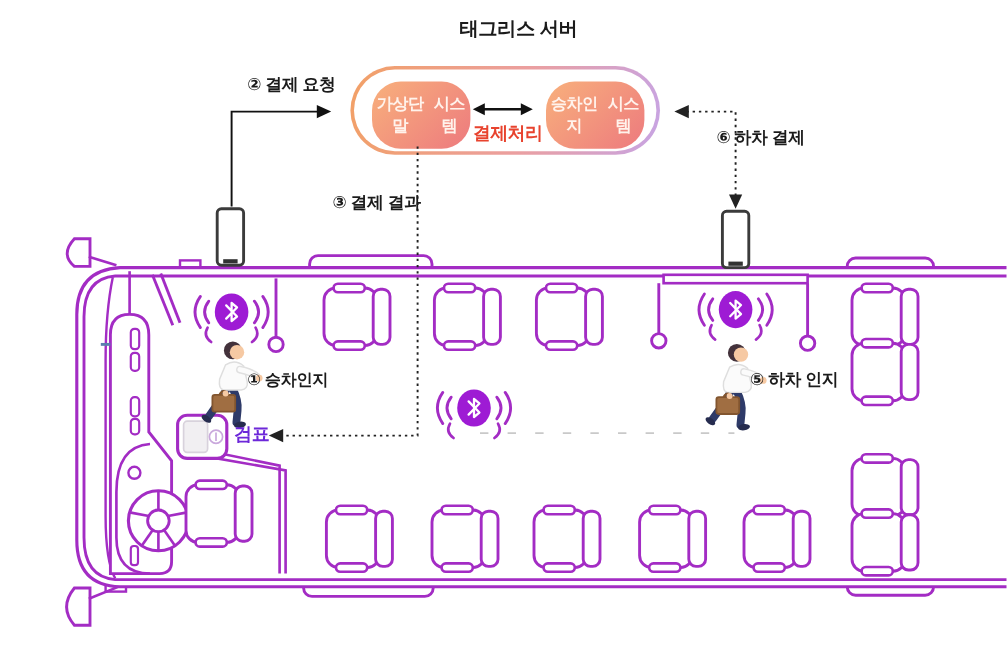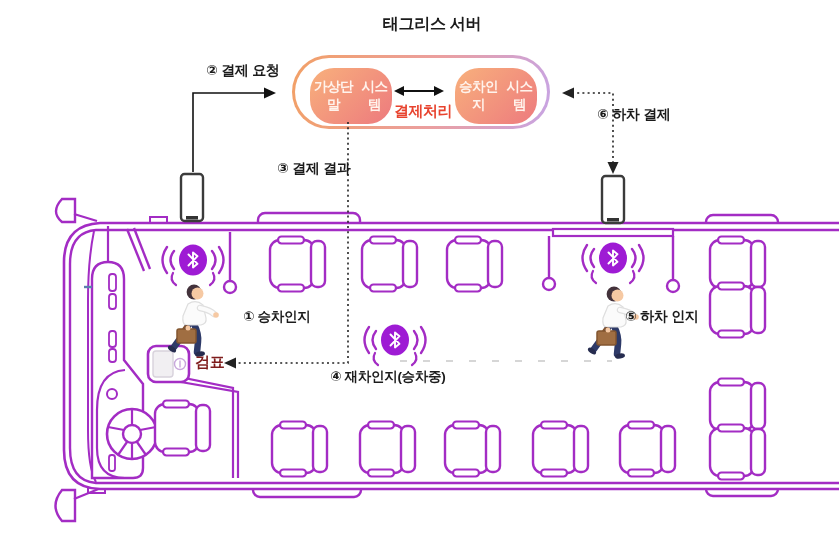--- a/index.html
+++ b/index.html
@@ -5,24 +5,24 @@
   html,body{margin:0;padding:0;background:#fff;}
   #stage{
     position:relative;width:839px;height:550px;background:#ffffff;overflow:hidden;
     font-family:"Liberation Sans","DejaVu Sans",sans-serif;
   }
   .lbl{position:absolute;white-space:nowrap;color:#1b1b1b;font-size:14px;font-weight:600;letter-spacing:-0.3px;}
   #diagram-title{top:14px;left:352px;width:160px;text-align:center;font-size:16px;font-weight:700;}
   #lbl-step2{top:62px;left:206px;}
   #lbl-step6{top:62px;left:597px;margin-top:44px;}
   #lbl-step3{top:160px;left:277px;}
-  #lbl-step1{top:308px;left:206px;font-size:13.5px;margin-left:37px;}
+  #lbl-step1{top:308px;left:206px;font-size:13.5px;}
   #lbl-step5{top:308px;left:625px;font-size:14px;}
   #lbl-step4{top:368px;left:330px;font-size:13.5px;}
-  #lbl-inspection{top:353px;left:195px;color:#7f1d1d;font-size:15px;font-weight:700;}
+  #lbl-inspection{top:353px;left:195px;color:#6d28d9;font-size:15px;font-weight:700;}
   
   .capsule{
     position:absolute;left:292px;top:55px;width:258px;height:74px;border-radius:40px;
     padding:3px;box-sizing:border-box;
     background:linear-gradient(100deg,#f2a066 0%,#eb9f9f 55%,#c7a4e4 100%);
   }
   .capsule-inner{position:relative;width:100%;height:100%;background:#fff;border-radius:37px;}
   .sbox{
     position:absolute;top:10px;width:82px;height:56px;border-radius:24px;
     background:linear-gradient(135deg,#f8b07c 0%,#ed7a7e 100%);
@@ -224,15 +224,14 @@
     <use href="#phone" x="181" y="174"></use>
     <use href="#phone" x="602" y="176"></use>
   </svg>
 
   <div class="lbl" id="diagram-title">태그리스 서버</div>
   <div class="lbl" id="lbl-step2">② 결제 요청</div>
   <div class="lbl" id="lbl-step6">⑥ 하차 결제</div>
   <div class="lbl" id="lbl-step3">③ 결제 결과</div>
   <div class="lbl" id="lbl-step1">① 승차인지</div>
   <div class="lbl" id="lbl-step5">⑤ 하차 인지</div>
-  <div class="lbl" id="lbl-step4">④ 재차인지(승차중)</div>
   <div class="lbl" id="lbl-inspection">검표</div>
 </div>
 
 </body></html>

